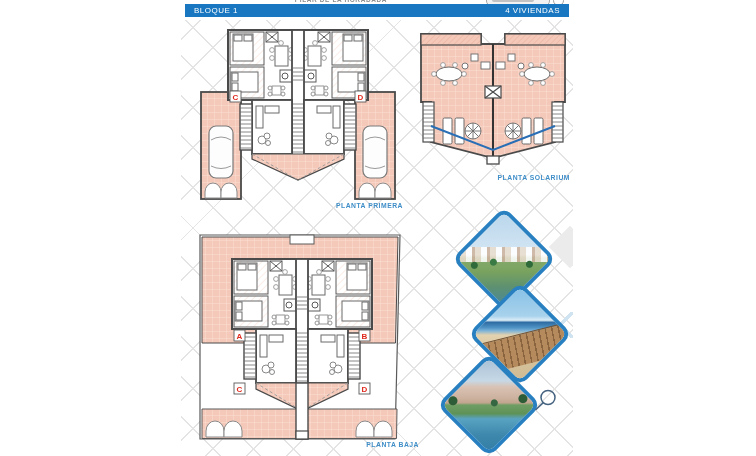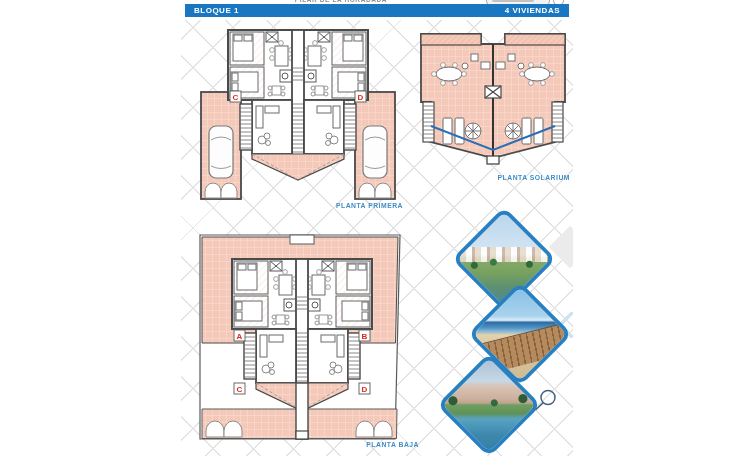--- a/index.html
+++ b/index.html
@@ -27,21 +27,21 @@
   .logo-cut .bar{position:absolute;left:5px;top:3px;width:42px;height:7px;background:#c2c2c2;border-radius:2px;}
   .logo-dot{
     position:absolute;left:372px;top:-5px;width:9px;height:9px;
     border:1.2px solid #a0a0a0;border-radius:50%;
   }
   .header-bar{
     position:absolute;left:4px;top:4px;width:384px;height:13px;background:#1877c0;
     display:flex;justify-content:space-between;align-items:center;
     padding:0 9px;box-sizing:border-box;
   }
-  .header-bar span{font-size:8px;font-weight:bold;color:#ffffff;letter-spacing:.5px;white-space:nowrap;}
+  .header-bar span{font-size:8px;font-weight:normal;color:#ffffff;letter-spacing:.5px;white-space:nowrap;}
   .plan{position:absolute;}
   .plan-label{
     position:absolute;font-size:6.8px;font-weight:600;color:#3f8ec8;
     letter-spacing:.5px;white-space:nowrap;text-align:right;
   }
   text.unit{font-family:"Liberation Sans",sans-serif;font-size:8px;font-weight:bold;fill:#e02a1e;text-anchor:middle;}
   
   .gray-diamond{position:absolute;left:374px;top:232px;width:30px;height:30px;background:#ebebeb;transform:rotate(45deg);}
   .blue-x{
     position:absolute;left:366px;top:312px;width:26px;height:26px;

